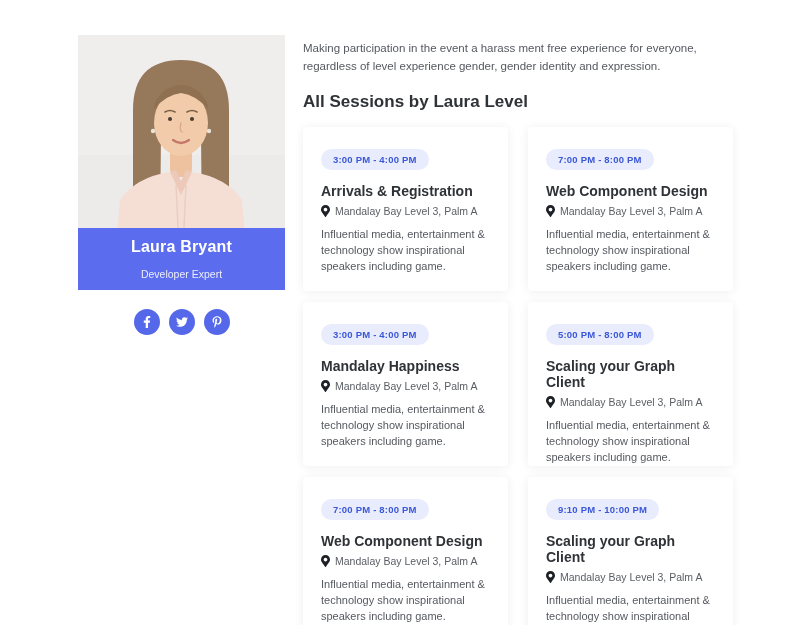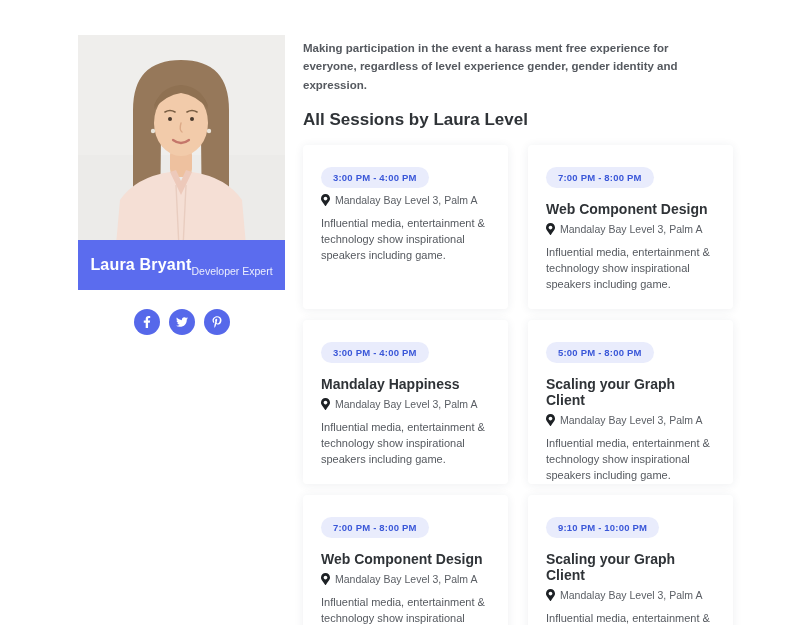--- a/index.html
+++ b/index.html
@@ -6,38 +6,38 @@
   html, body { width: 812px; height: 625px; overflow: hidden; background: #ffffff; }
   body { font-family: "Liberation Sans", "DejaVu Sans", sans-serif; color: #55595f; }
 
   .page { display: flex; padding: 35px 0 0 78px; gap: 18px; }
 
   
   .profile { width: 207px; flex: 0 0 207px; }
   .photo-card { position: relative; width: 207px; height: 255px; overflow: hidden; }
   .photo-card svg.portrait { display: block; width: 207px; height: 255px; }
   .name-band {
-    position: absolute; left: 0; right: 0; bottom: 0; height: 50px;
+    position: absolute; left: 0; right: 0; bottom: 0; height: 62px;
     background: #5b6cee; color: #ffffff;
-    display: flex; flex-direction: row; align-items: center; justify-content: center;
+    display: flex; flex-direction: column; align-items: center; justify-content: center;
   }
   .name-band .name { font-size: 16px; font-weight: 700; letter-spacing: 0.2px; }
   .name-band .role { font-size: 10.5px; color: rgba(255,255,255,0.88); margin-top: 12px; }
 
   .socials { margin-top: 19px; display: flex; justify-content: center; gap: 9px; }
   .social-btn {
     width: 26px; height: 26px; border-radius: 50%; background: #5668ea;
     display: flex; align-items: center; justify-content: center; cursor: pointer;
     text-decoration: none;
   }
   .social-btn svg { width: 12px; height: 12px; fill: #ffffff; }
 
   
   .main { width: 430px; padding-top: 4px; }
-  .intro { font-size: 11.5px; line-height: 1.6; color: #55595f; max-width: 420px; font-weight: bold; }
+  .intro { font-size: 11.5px; line-height: 1.6; color: #55595f; max-width: 420px; }
   .heading { margin-top: 16px; font-size: 17px; font-weight: 700; color: #2f3337; }
 
   .grid {
     margin-top: 15px;
     display: grid;
     grid-template-columns: 205px 205px;
     column-gap: 20px;
     row-gap: 11px;
   }
   .card {
@@ -117,20 +117,21 @@
       </a>
     </div>
   </aside>
 
   <main class="main">
     <p class="intro">Making participation in the event a harass ment free experience for everyone, regardless of level experience gender, gender identity and expression.</p>
     <h2 class="heading">All Sessions by Laura Level</h2>
     <div class="grid" id="sessions-grid">
   <article class="card">
     <span class="badge">3:00 PM - 4:00 PM</span>
+    <h3 class="card-title">Arrivals &amp; Registration</h3>
     <div class="loc">
       <svg viewBox="0 0 384 512">
         <path d="M172.268 501.67C26.97 291.031 0 269.413 0 192 0 85.961 85.961 0 192 0s192 85.961 192 192c0 77.413-26.97 99.031-172.268 309.67-9.535 13.774-29.93 13.773-39.464 0zM192 272c44.183 0 80-35.817 80-80s-35.817-80-80-80-80 35.817-80 80 35.817 80 80 80z"></path>
       </svg>
       <span class="loc-text">Mandalay Bay Level 3, Palm A</span>
     </div>
     <p class="desc">Influential media, entertainment &amp; technology show inspirational speakers including game.</p>
   </article>
 
   <article class="card">

